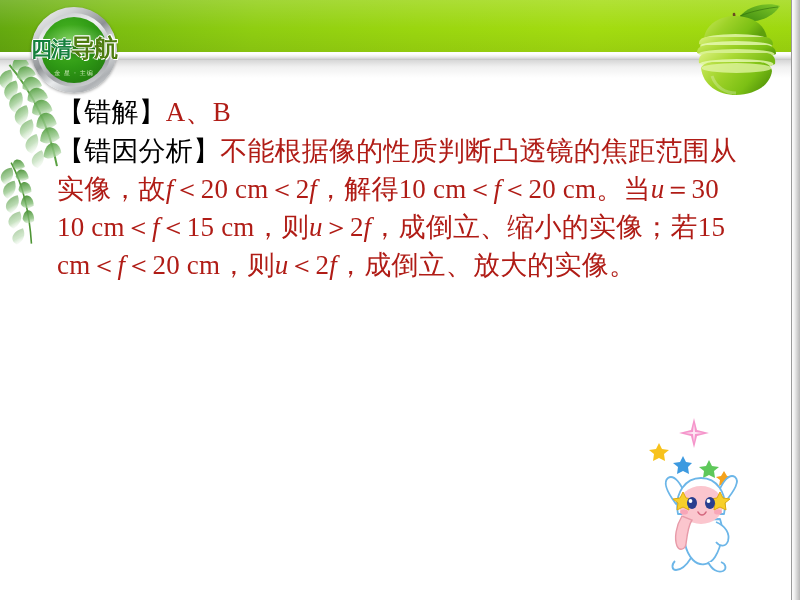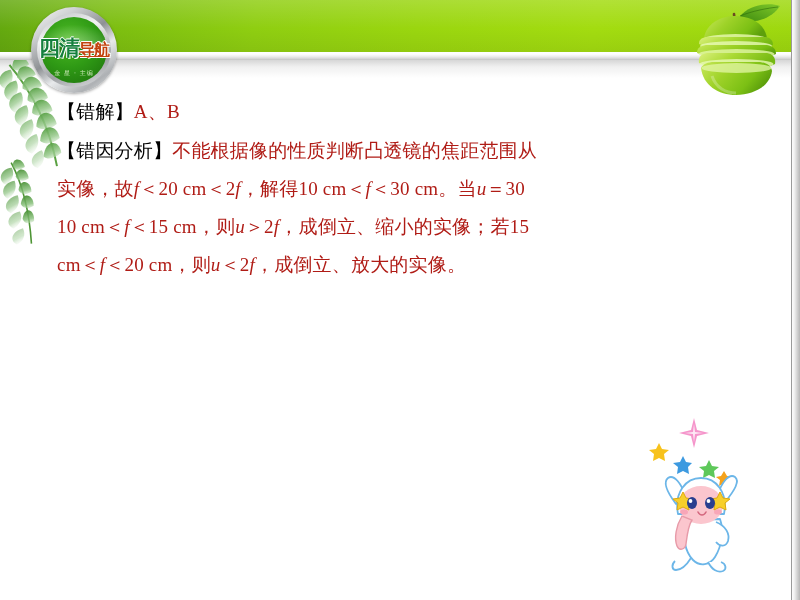--- a/index.html
+++ b/index.html
@@ -114,24 +114,23 @@
     line-height: 22px;
     letter-spacing: -1px;
     white-space: nowrap;
     z-index: 3;
   }
   .logo-text .t-black {
     color: #15803d;
     text-shadow: 1px 1px 0 #ffffff, -1px 0 0 #ffffff, 0 -1px 0 #ffffff;
   }
   .logo-text .t-red {
-    color: #c2410c;
+    color: #4d7c0f;
     text-shadow: 1px 1px 0 #ffffff, -1px 0 0 #ffffff, 0 -1px 0 #ffffff, 1px -1px 0 #ffffff;
-    font-size: 16px;
-    text-decoration: underline;
+    font-size: 24px;
   }
   .logo-sub {
     position: absolute;
     left: 0; right: 0; bottom: 15px;
     text-align: center;
     font-size: 6px;
     color: #cfe9bd;
     letter-spacing: 1px;
     z-index: 3;
     font-family: "DejaVu Sans", "Liberation Sans", sans-serif;
@@ -163,21 +162,21 @@
   }
 
   
   .content {
     position: absolute;
     left: 57px; top: 92px;
     width: 690px;
     z-index: 20;
   }
   .line {
-    font-size: 19px;
+    font-size: 27px;
     line-height: 38px;
     color: #b01c16;
     white-space: nowrap;
     letter-spacing: .2px;
   }
   .line.first { line-height: 40px; }
   .tag {
     color: #000000;
     font-weight: normal;
   }
@@ -353,21 +352,21 @@
     <div class="line first">
       <span class="tag">【错解】</span><span>A、B</span>
     </div>
 
     <div class="line">
       <span class="tag">【错因分析】</span><span>不能根据像的性质判断凸透镜的焦距范围从</span>
     </div>
 
 
     <div class="line">
-      <span>实像，故</span><span class="v">f</span><span>＜20 cm＜2</span><span class="v">f</span><span>，解得10 cm＜</span><span class="v">f</span><span>＜30 cm。当</span><span class="v">u</span><span>＝30</span>
+      <span>实像，故</span><span class="v">f</span><span>＜20 cm＜2</span><span class="v">f</span><span>，解得10 cm＜</span><span class="v">f</span><span>＜20 cm。当</span><span class="v">u</span><span>＝30</span>
     </div>
 
 
     <div class="line">
       <span>10 cm＜</span><span class="v">f</span><span>＜15 cm，则</span><span class="v">u</span><span>＞2</span><span class="v">f</span><span>，成倒立、缩小的实像；若15</span>
     </div>
 
     <div class="line">
       <span>cm＜</span><span class="v">f</span><span>＜20 cm，则</span><span class="v">u</span><span>＜2</span><span class="v">f</span><span>，成倒立、放大的实像。</span>
     </div>

